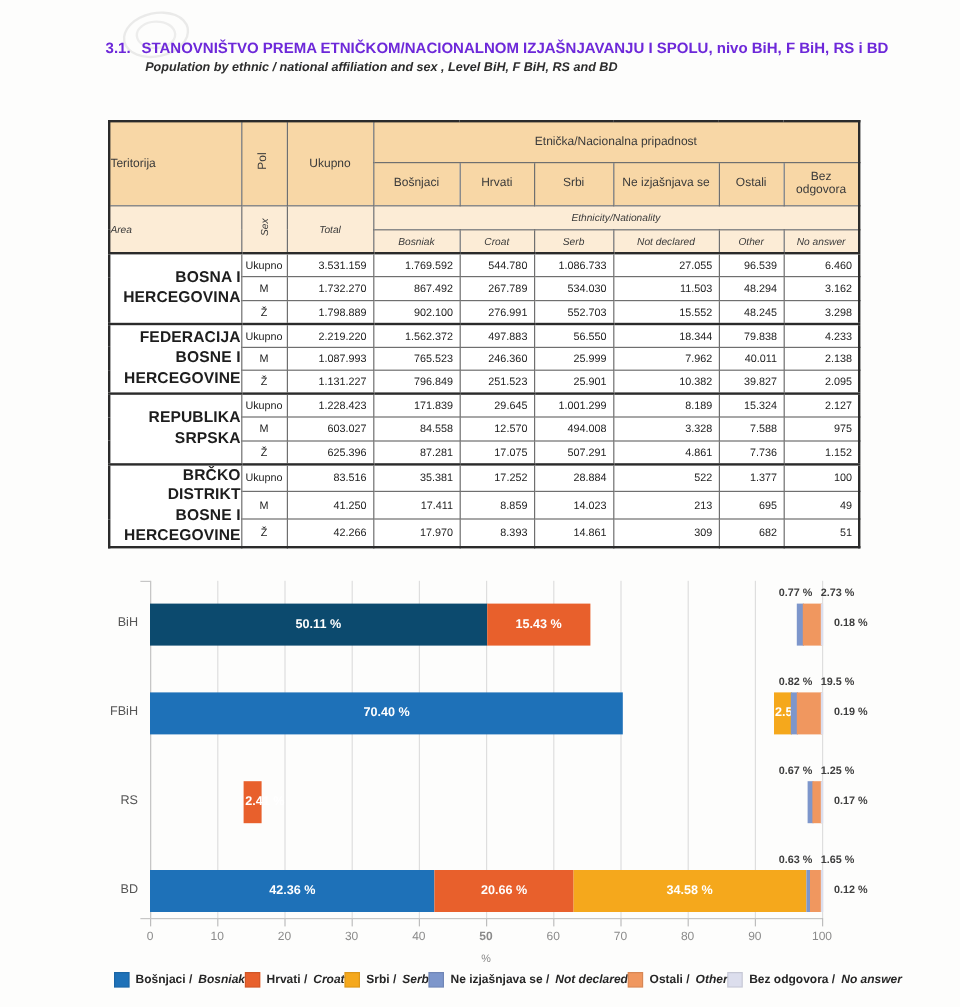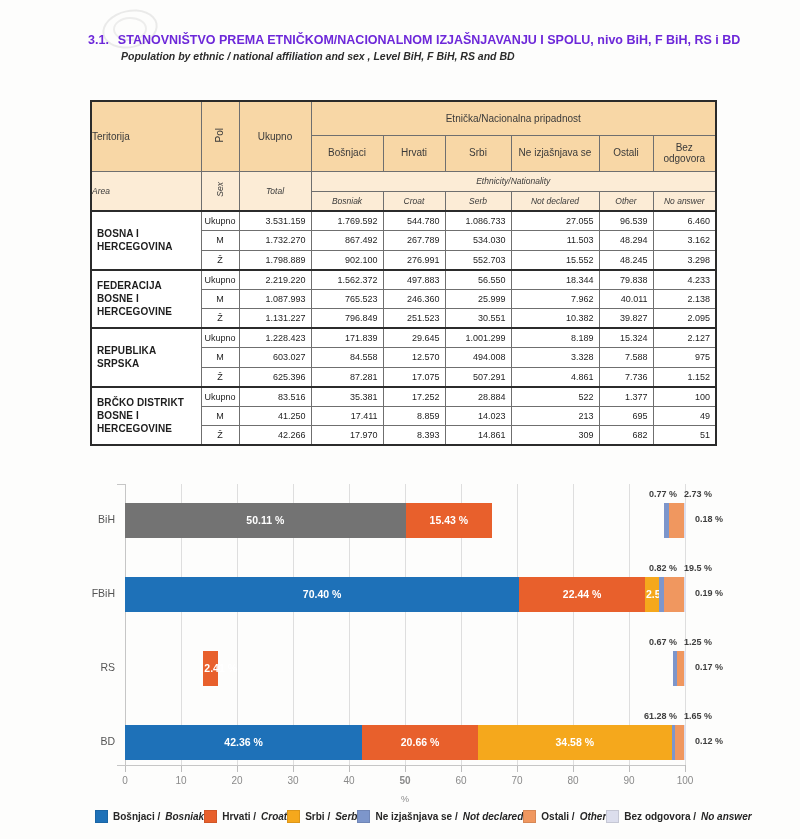--- a/index.html
+++ b/index.html
@@ -22,21 +22,21 @@
   table.pop th,table.pop td{border:1px solid #6f6f6f;padding:0;overflow:hidden;}
   thead .b1{background:#f8d7a6;font-weight:400;font-size:10px;color:#3a3a3a;text-align:center;line-height:1.15;}
   thead .b2{background:#fcecd6;font-weight:400;font-style:italic;font-size:8.5px;color:#3a3a3a;text-align:center;}
   thead tr.r1{height:34px;} thead tr.r2{height:36px;}
   thead tr.r3{height:20px;} thead tr.r4{height:20px;}
   thead .left{text-align:left;padding-left:6px;}
   thead .hsep{border-bottom:2px solid #2b2b2b;}
   .vert{writing-mode:vertical-rl;transform:rotate(180deg);display:inline-block;}
   tbody tr{height:19.5px;}
   tbody td{font-size:9px;color:#1d1d1d;background:#fff;border-top:1px solid #a9a9a9;border-bottom:1px solid #a9a9a9;}
-  tbody td.tname{font-weight:700;font-size:10px;text-align:left;padding-left:5px;
+  tbody td.tname{font-weight:700;font-size:13px;text-align:right;padding-left:5px;
     white-space:pre-line;line-height:1.3;letter-spacing:.1px;}
   tbody td.tpol{text-align:center;}
   tbody td.tnum{text-align:right;padding-right:5px;}
   tbody tr.gfirst td{border-top:2px solid #2b2b2b;}
   
   .chart{position:absolute;left:0;top:470px;width:800px;height:369px;}
   .gl{position:absolute;width:1px;background:#dedede;}
   .axis{position:absolute;background:#c6c6c6;}
   .tick{position:absolute;width:1px;height:7px;background:#bdbdbd;}
   .tlab{position:absolute;width:30px;text-align:center;font-size:10px;color:#8a8a8a;}
@@ -158,21 +158,21 @@
         <td class="tnum">25.999</td>
         <td class="tnum">7.962</td>
         <td class="tnum">40.011</td>
         <td class="tnum">2.138</td>
       </tr>
       <tr>
         <td class="tpol">Ž</td>
         <td class="tnum">1.131.227</td>
         <td class="tnum">796.849</td>
         <td class="tnum">251.523</td>
-        <td class="tnum">30.551</td>
+        <td class="tnum">25.901</td>
         <td class="tnum">10.382</td>
         <td class="tnum">39.827</td>
         <td class="tnum">2.095</td>
       </tr>
       <tr class="gfirst">
         <td class="tname" rowspan="3">REPUBLIKA SRPSKA</td>
         <td class="tpol">Ukupno</td>
         <td class="tnum">1.228.423</td>
         <td class="tnum">171.839</td>
         <td class="tnum">29.645</td>
@@ -300,39 +300,36 @@
     <div class="tick" style="left: 629px; top: 295px;"></div>
     <div class="tlab" style="left: 614px; top: 305px;">90</div>
     <div class="gl" style="left: 685px; top: 14px; height: 281px;"></div>
     <div class="tick" style="left: 685px; top: 295px;"></div>
     <div class="tlab" style="left: 670px; top: 305px;">100</div>
     <div class="axis" style="left: 117px; top: 295px; width: 568px; height: 1px;"></div>
     <div class="axis" style="left: 125px; top: 14px; width: 1px; height: 281px;"></div>
     <div class="axis" style="left: 117px; top: 14px; width: 8px; height: 1px;"></div>
     <div class="xlabel" style="left: 395px; top: 324px;">%</div>
     <div class="catlab" style="left: 40px; top: 43px;">BiH</div>
-    <div class="seg" style="left: 125px; top: 32.5px; width: 280.616px; height: 35px; background: #737373;">
+    <div class="seg" style="left: 125px; top: 32.5px; width: 280.616px; height: 35px; background: #0c4a6e;">
       <span>50.11 %</span>
     </div>
     <div class="seg" style="left: 405.616px; top: 32.5px; width: 86.408px; height: 35px; background: rgb(232, 96, 44);">
       <span>15.43 %</span>
     </div>
     <div class="seg small" style="left: 664.392px; top: 32.5px; width: 4.312px; height: 35px; background: rgb(125, 150, 203);"></div>
     <div class="seg small" style="left: 668.704px; top: 32.5px; width: 15.288px; height: 35px; background: rgb(240, 151, 95);"></div>
     <div class="seg small" style="left: 683.992px; top: 32.5px; width: 1.008px; height: 35px; background: rgb(220, 222, 237);"></div>
     <div class="ann" style="right: 123px; top: 18.5px;">0.77 %</div>
     <div class="ann" style="right: 88px; top: 18.5px;">2.73 %</div>
     <div class="ann" style="left: 695px; top: 44px;">0.18 %</div>
     <div class="catlab" style="left: 40px; top: 117px;">FBiH</div>
     <div class="seg" style="left: 125px; top: 106.5px; width: 394.24px; height: 35px; background: rgb(30, 113, 184);">
       <span>70.40 %</span>
     </div>
-    <div class="seg" style="left: 519.24px; top: 106.5px; width: 125.664px; height: 35px; background: rgb(232, 96, 44);">
-      <span>22.44 %</span>
-    </div>
     <div class="seg small" style="left: 644.904px; top: 106.5px; width: 14.28px; height: 35px; background: rgb(245, 168, 28);">
       <span>2.55 %</span>
     </div>
     <div class="seg small" style="left: 659.184px; top: 106.5px; width: 4.592px; height: 35px; background: rgb(125, 150, 203);"></div>
     <div class="seg small" style="left: 663.776px; top: 106.5px; width: 20.16px; height: 35px; background: rgb(240, 151, 95);"></div>
     <div class="seg small" style="left: 683.936px; top: 106.5px; width: 1.064px; height: 35px; background: rgb(220, 222, 237);"></div>
     <div class="ann" style="right: 123px; top: 92.5px;">0.82 %</div>
     <div class="ann" style="right: 88px; top: 92.5px;">19.5 %</div>
     <div class="ann" style="left: 695px; top: 118px;">0.19 %</div>
     <div class="catlab" style="left: 40px; top: 191px;">RS</div>
@@ -351,16 +348,16 @@
     </div>
     <div class="seg" style="left: 362.216px; top: 254.5px; width: 115.696px; height: 35px; background: rgb(232, 96, 44);">
       <span>20.66 %</span>
     </div>
     <div class="seg" style="left: 477.912px; top: 254.5px; width: 193.648px; height: 35px; background: rgb(245, 168, 28);">
       <span>34.58 %</span>
     </div>
     <div class="seg small" style="left: 671.56px; top: 254.5px; width: 3.528px; height: 35px; background: rgb(125, 150, 203);"></div>
     <div class="seg small" style="left: 675.088px; top: 254.5px; width: 9.24px; height: 35px; background: rgb(240, 151, 95);"></div>
     <div class="seg small" style="left: 684.328px; top: 254.5px; width: 0.672px; height: 35px; background: rgb(220, 222, 237);"></div>
-    <div class="ann" style="right: 123px; top: 240.5px;">61.28 %</div>
+    <div class="ann" style="right: 123px; top: 240.5px;">0.63 %</div>
     <div class="ann" style="right: 88px; top: 240.5px;">1.65 %</div>
     <div class="ann" style="left: 695px; top: 266px;">0.12 %</div>
   </div>
 
 </body></html>

